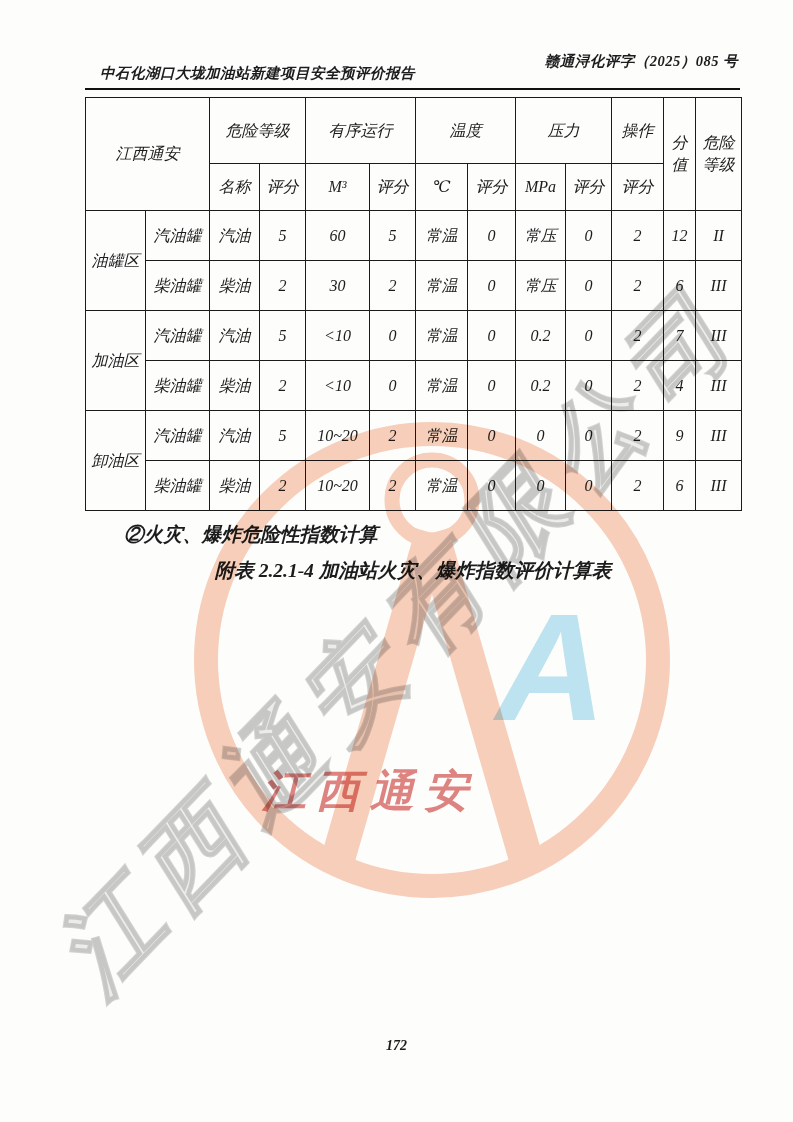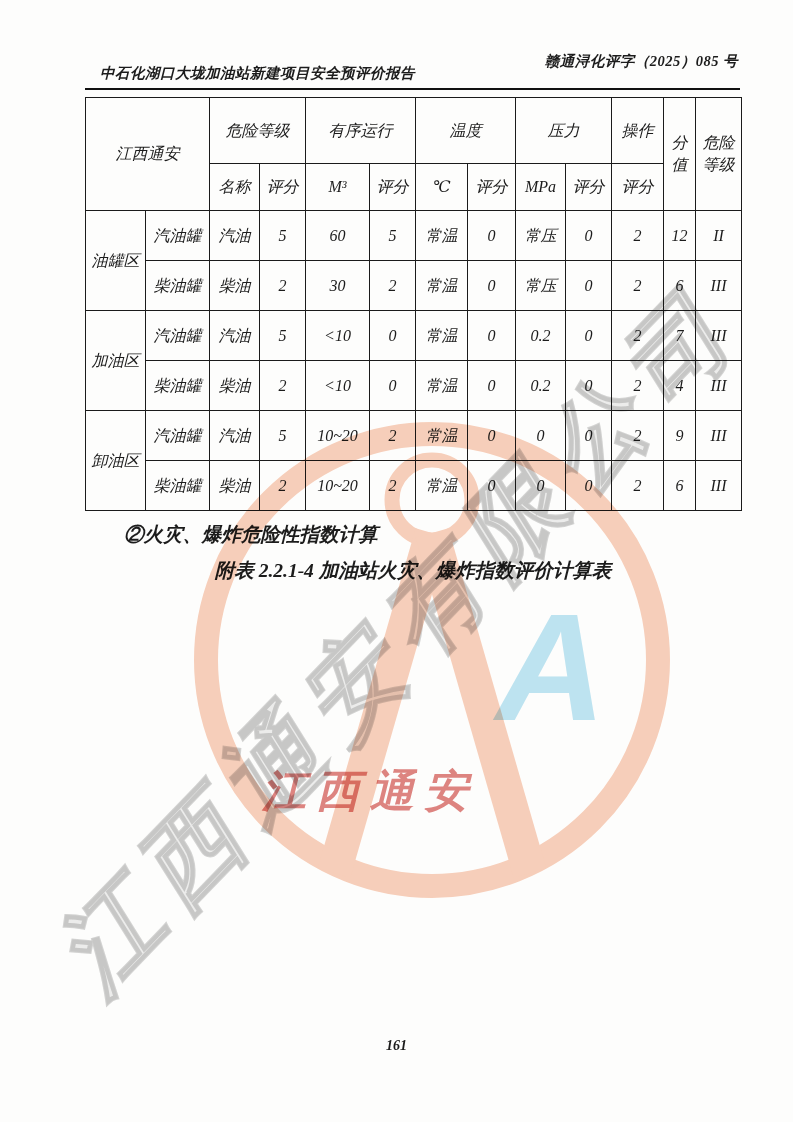--- a/index.html
+++ b/index.html
@@ -222,21 +222,21 @@
       <td>III</td>
     </tr>
   </tbody>
     </table>
 
   <div class="bodytext">
     <div class="para bold">②火灾、爆炸危险性指数计算</div>
     <div class="caption">附表 2.2.1-4 加油站火灾、爆炸指数评价计算表</div>
   </div>
 
-  <div class="pageno">161</div>
+  <div class="pageno">172</div>
 
   <div class="wm wm-emblem">
     <svg width="500" height="500" viewBox="0 0 500 500">
       <circle cx="250" cy="255" r="226" fill="none" stroke="#F2A179" stroke-width="24"></circle>
       <circle cx="250" cy="95" r="40" fill="none" stroke="#F2A179" stroke-width="15"></circle>
       <path d="M250,128 L152,468" fill="none" stroke="#F2A179" stroke-width="34"></path>
       <path d="M250,128 L348,468" fill="none" stroke="#F2A179" stroke-width="34"></path>
     </svg>
   </div>
   <div class="wm wm-diag">江西通安有限公司</div>

